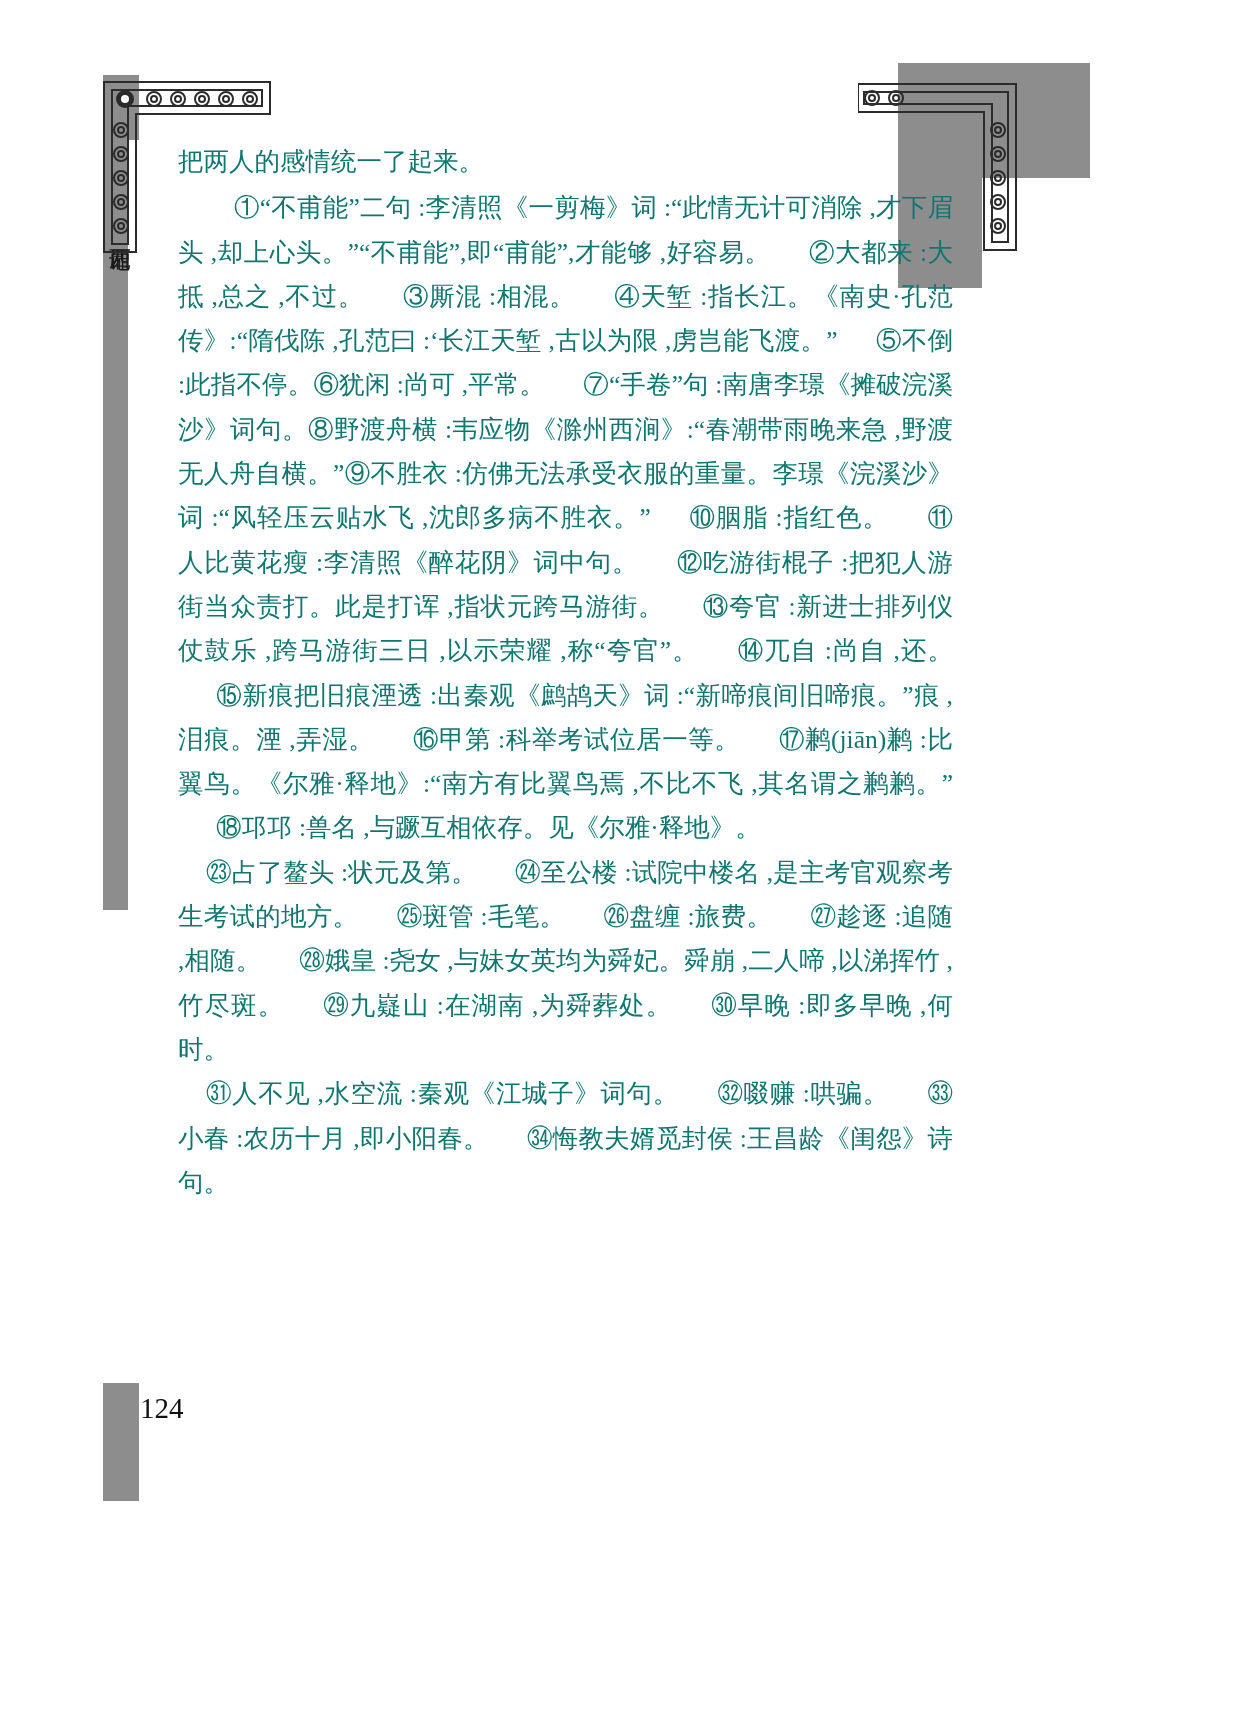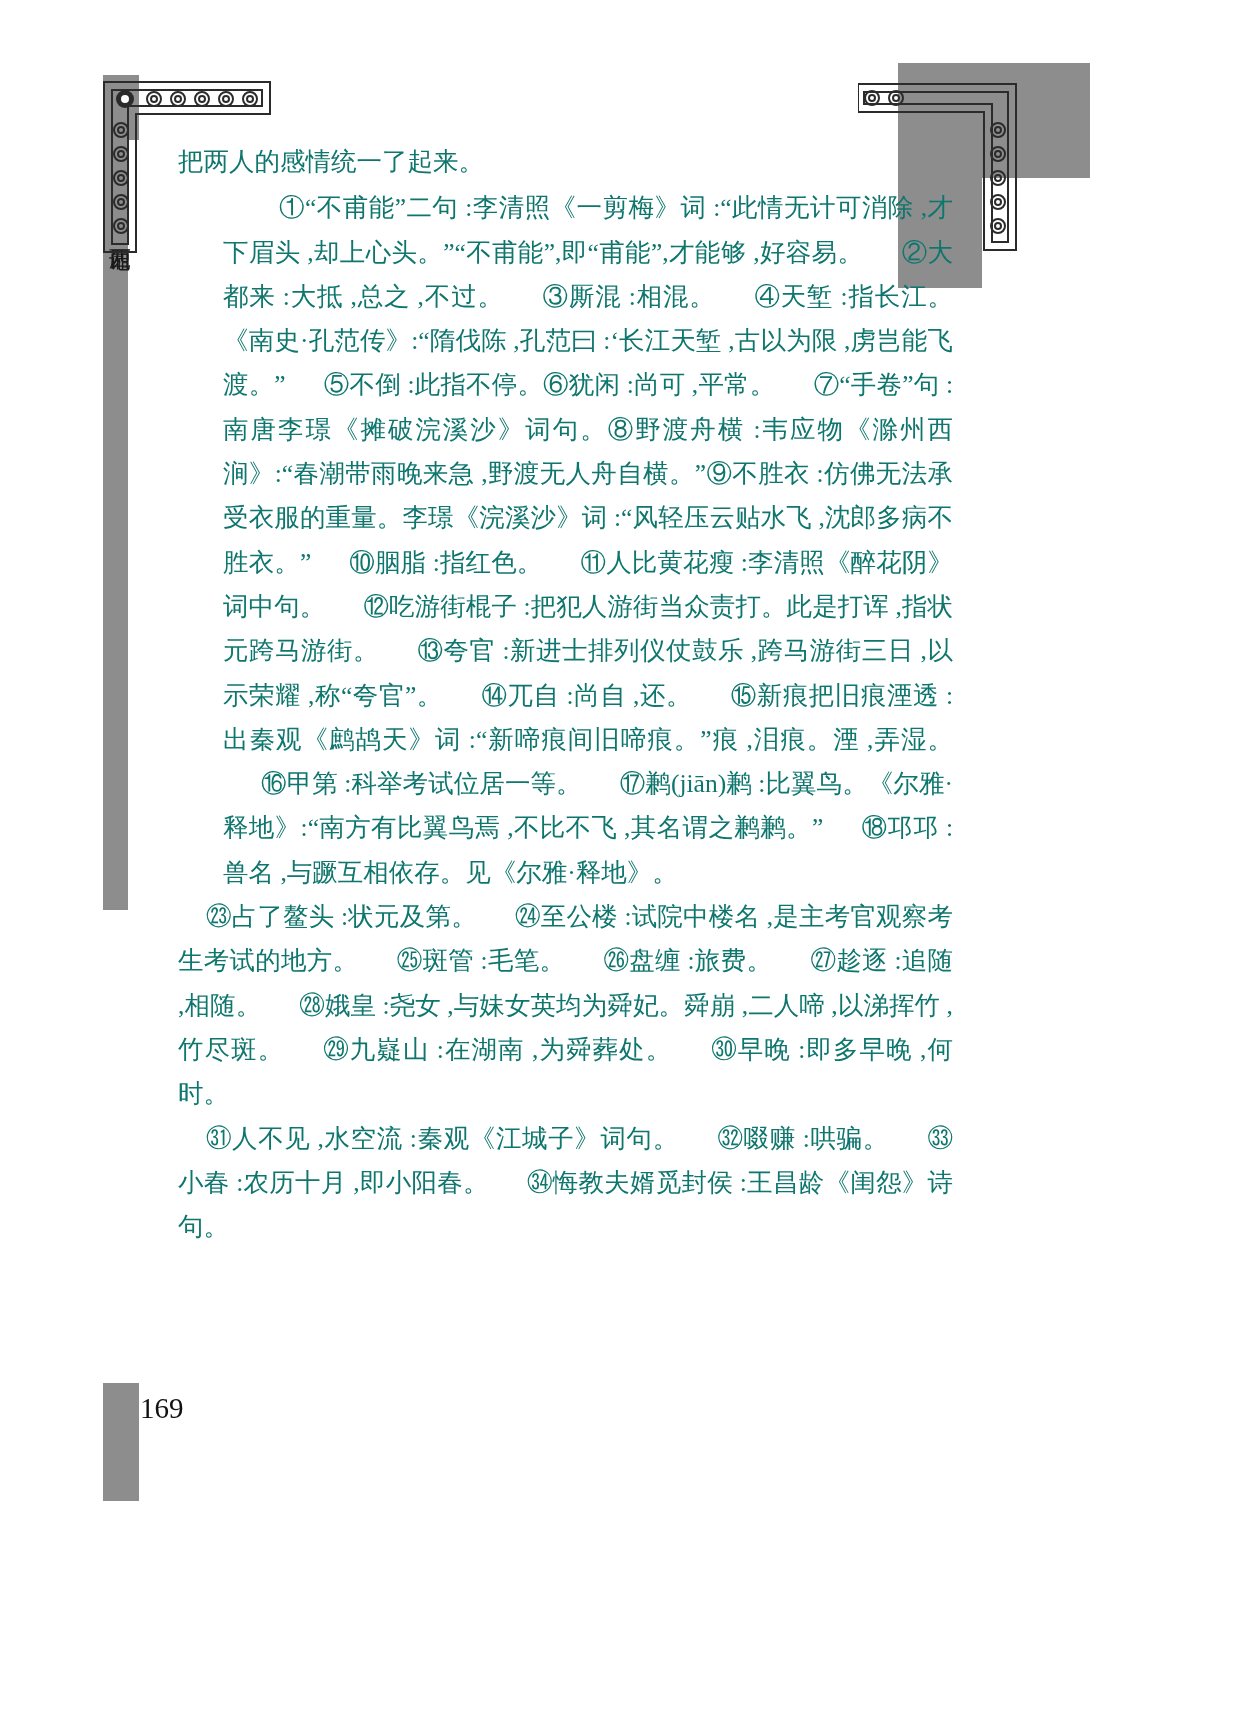--- a/index.html
+++ b/index.html
@@ -105,21 +105,21 @@
     text-indent: 0;
   }
   .p-heading {
     margin: 0;
     text-indent: 28px;
   }
   .p-note {
     margin: 0;
     text-indent: 0;
   }
-  .ind2 { text-indent: 56px; margin-left: 45px; }
+  .ind2 { text-indent: 56px; }
   .ind1 { text-indent: 28px; }
   .gap { display: inline-block; width: 38px; }
 
   
   .footer-band {
     position: absolute;
     left: 103px;
     top: 1383px;
     width: 36px;
     height: 118px;
@@ -211,15 +211,15 @@
 
     <p class="p-note ind2"><span>①“不甫能”二句 :李清照《一剪梅》词 :“此情无计可消除 ,才下眉头 ,却上心头。”“不甫能”,即“甫能”,才能够 ,好容易。</span><span class="gap"></span><span>②大都来 :大抵 ,总之 ,不过。</span><span class="gap"></span><span>③厮混 :相混。</span><span class="gap"></span><span>④天堑 :指长江。《南史·孔范传》:“隋伐陈 ,孔范曰 :‘长江天堑 ,古以为限 ,虏岂能飞渡。”</span><span class="gap"></span><span>⑤不倒 :此指不停。</span><span>⑥犹闲 :尚可 ,平常。</span><span class="gap"></span><span>⑦“手卷”句 :南唐李璟《摊破浣溪沙》词句。</span><span>⑧野渡舟横 :韦应物《滁州西涧》:“春潮带雨晚来急 ,野渡无人舟自横。”</span><span>⑨不胜衣 :仿佛无法承受衣服的重量。李璟《浣溪沙》词 :“风轻压云贴水飞 ,沈郎多病不胜衣。”</span><span class="gap"></span><span>⑩胭脂 :指红色。</span><span class="gap"></span><span>⑪人比黄花瘦 :李清照《醉花阴》词中句。</span><span class="gap"></span><span>⑫吃游街棍子 :把犯人游街当众责打。此是打诨 ,指状元跨马游街。</span><span class="gap"></span><span>⑬夸官 :新进士排列仪仗鼓乐 ,跨马游街三日 ,以示荣耀 ,称“夸官”。</span><span class="gap"></span><span>⑭兀自 :尚自 ,还。</span><span class="gap"></span><span>⑮新痕把旧痕湮透 :出秦观《鹧鸪天》词 :“新啼痕间旧啼痕。”痕 ,泪痕。湮 ,弄湿。</span><span class="gap"></span><span>⑯甲第 :科举考试位居一等。</span><span class="gap"></span><span>⑰鹣(jiān)鹣 :比翼鸟。《尔雅·释地》:“南方有比翼鸟焉 ,不比不飞 ,其名谓之鹣鹣。”</span><span class="gap"></span><span>⑱邛邛 :兽名 ,与蹶互相依存。见《尔雅·释地》。</span></p>
 
 
     <p class="p-note ind1"><span>㉓占了鳌头 :状元及第。</span><span class="gap"></span><span>㉔至公楼 :试院中楼名 ,是主考官观察考生考试的地方。</span><span class="gap"></span><span>㉕斑管 :毛笔。</span><span class="gap"></span><span>㉖盘缠 :旅费。</span><span class="gap"></span><span>㉗趁逐 :追随 ,相随。</span><span class="gap"></span><span>㉘娥皇 :尧女 ,与妹女英均为舜妃。舜崩 ,二人啼 ,以涕挥竹 ,竹尽斑。</span><span class="gap"></span><span>㉙九嶷山 :在湖南 ,为舜葬处。</span><span class="gap"></span><span>㉚早晚 :即多早晚 ,何时。</span></p>
 
     <p class="p-note ind1"><span>㉛人不见 ,水空流 :秦观《江城子》词句。</span><span class="gap"></span><span>㉜啜赚 :哄骗。</span><span class="gap"></span><span>㉝小春 :农历十月 ,即小阳春。</span><span class="gap"></span><span>㉞悔教夫婿觅封侯 :王昌龄《闺怨》诗句。</span></p>
   </div>
 
   <div class="footer-band"></div>
-  <div class="page-number">169</div>
+  <div class="page-number">124</div>
 
 </div>
 
 </body></html>

